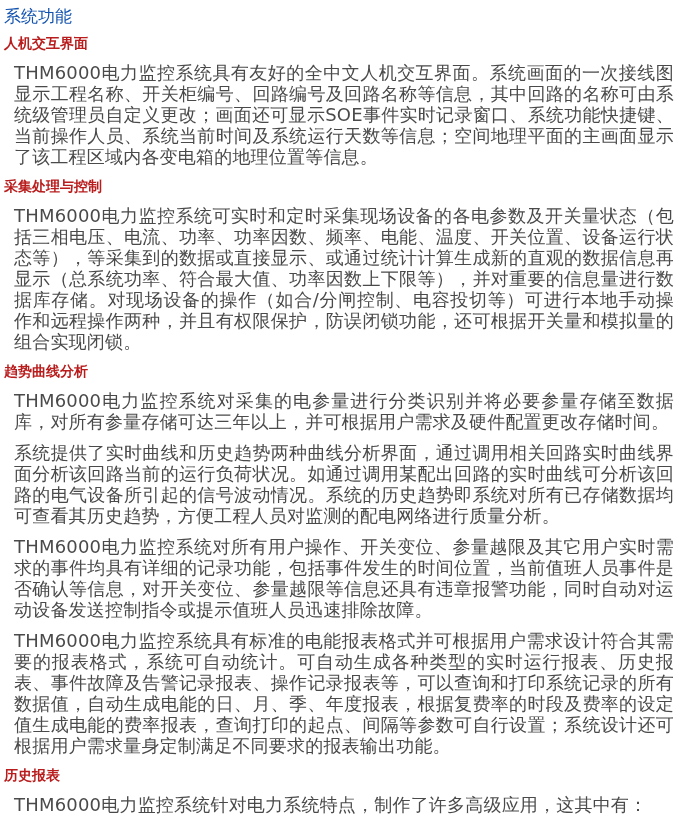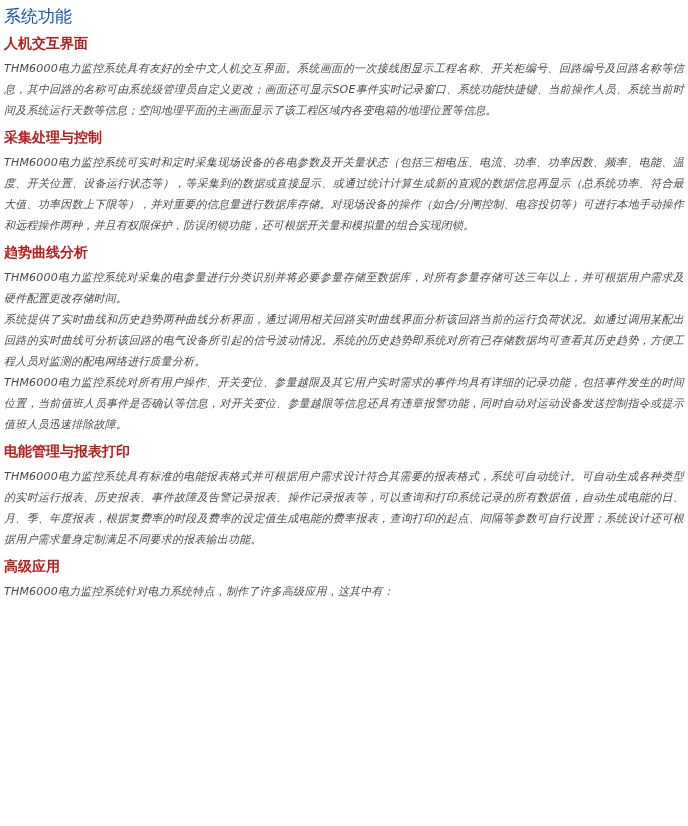--- a/index.html
+++ b/index.html
@@ -25,27 +25,26 @@
   .section-heading {
     font-size: 14px;
     font-weight: bold;
     color: #b91c1c;
     margin: 7px 0 6px 0;
     line-height: 18px;
   }
   .section + .section .section-heading {
   }
   .section p {
-    font-size: 11px;
+    font-size: 18px;
     line-height: 21px;
     color: #4a4a4a;
-    margin: 0;
+    margin: 10px;
     text-align: justify;
     letter-spacing: 0.2px;
-    font-style: italic;
   }
 </style>
 </head>
 <body>
 
 <div>
 
   <h1 class="doc-title">系统功能</h1>
 
   <div class="section">
@@ -62,23 +61,22 @@
     <h2 class="section-heading">趋势曲线分析</h2>
     <p>THM6000电力监控系统对采集的电参量进行分类识别并将必要参量存储至数据库，对所有参量存储可达三年以上，并可根据用户需求及硬件配置更改存储时间。</p>
     <p>系统提供了实时曲线和历史趋势两种曲线分析界面，通过调用相关回路实时曲线界面分析该回路当前的运行负荷状况。如通过调用某配出回路的实时曲线可分析该回路的电气设备所引起的信号波动情况。系统的历史趋势即系统对所有已存储数据均可查看其历史趋势，方便工程人员对监测的配电网络进行质量分析。</p>
   </div>
 
   <div class="section">
     <p>THM6000电力监控系统对所有用户操作、开关变位、参量越限及其它用户实时需求的事件均具有详细的记录功能，包括事件发生的时间位置，当前值班人员事件是否确认等信息，对开关变位、参量越限等信息还具有违章报警功能，同时自动对运动设备发送控制指令或提示值班人员迅速排除故障。</p>
   </div>
 
   <div class="section">
-    <h2 class="section-heading">电能管理与报表打印</h2>
     <p>THM6000电力监控系统具有标准的电能报表格式并可根据用户需求设计符合其需要的报表格式，系统可自动统计。可自动生成各种类型的实时运行报表、历史报表、事件故障及告警记录报表、操作记录报表等，可以查询和打印系统记录的所有数据值，自动生成电能的日、月、季、年度报表，根据复费率的时段及费率的设定值生成电能的费率报表，查询打印的起点、间隔等参数可自行设置；系统设计还可根据用户需求量身定制满足不同要求的报表输出功能。</p>
   </div>
 
   <div class="section">
-    <h2 class="section-heading">高级应用</h2>
+    <h2 class="section-heading">历史报表</h2>
     <p>THM6000电力监控系统针对电力系统特点，制作了许多高级应用，这其中有：</p>
 
   </div>
 
 </div>
 
 </body></html>

